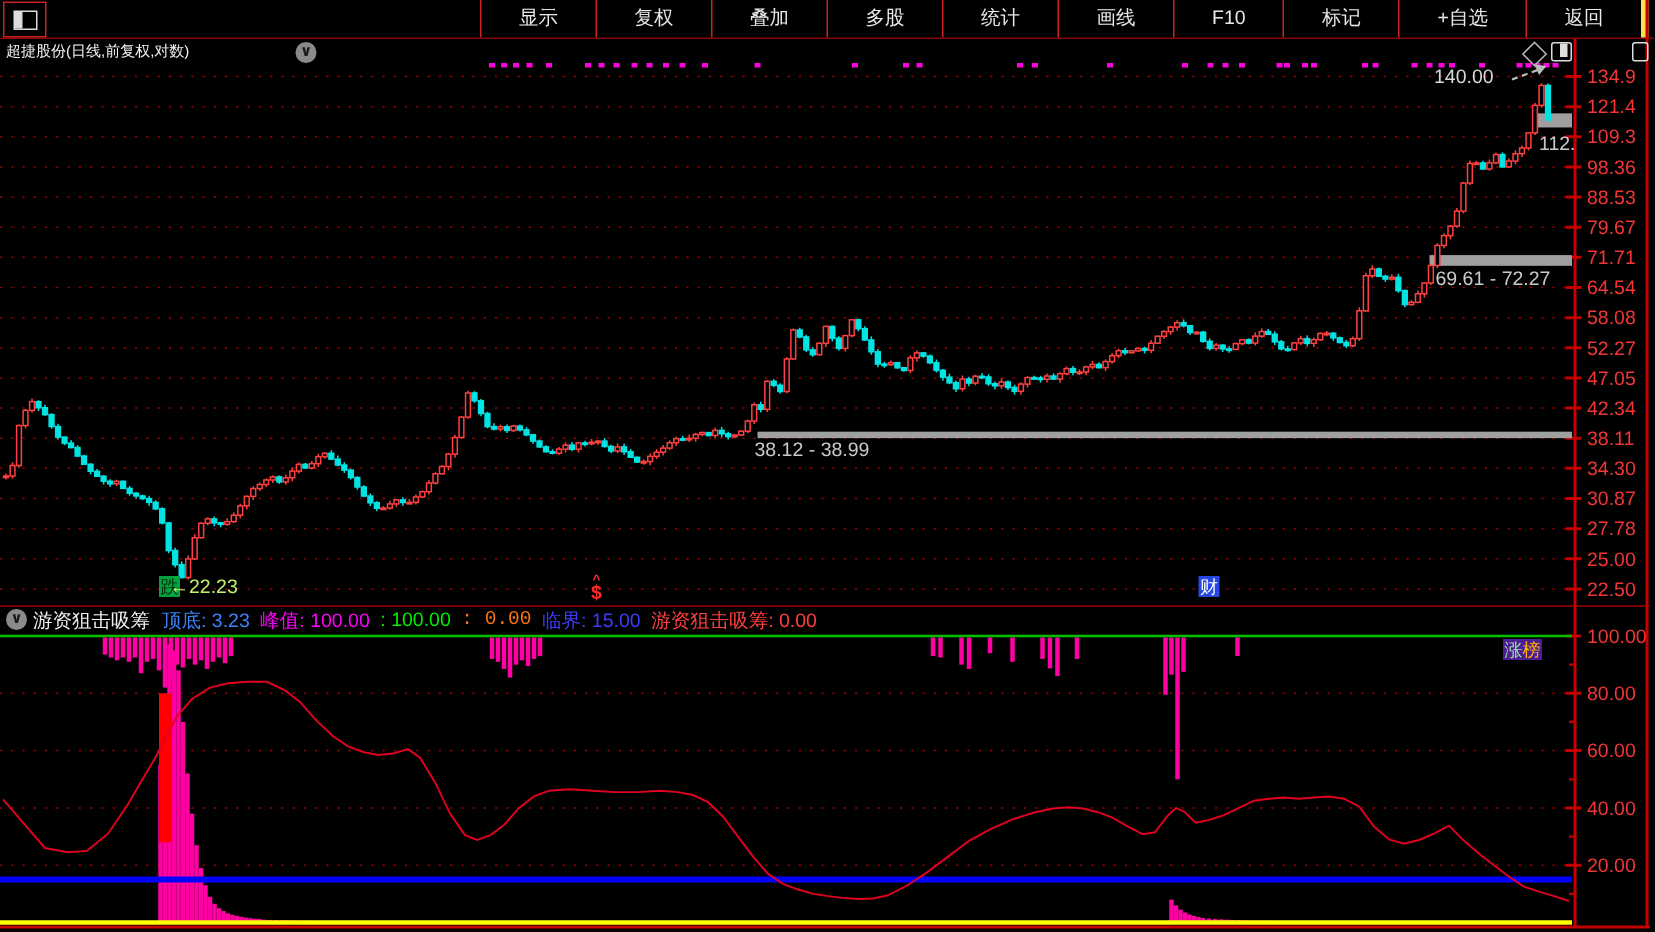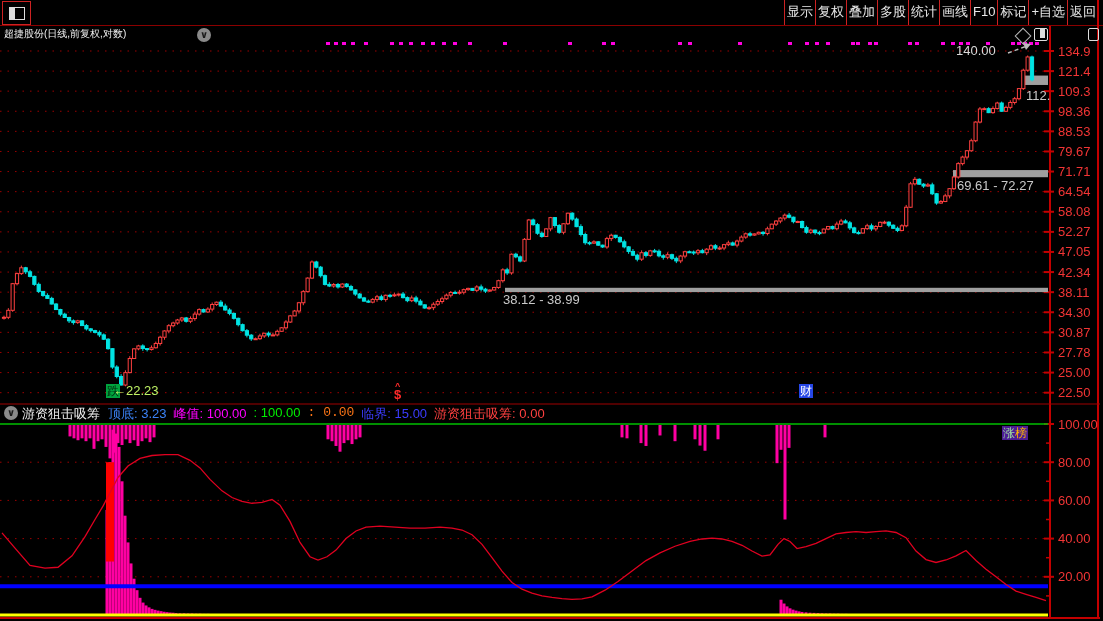--- a/index.html
+++ b/index.html
@@ -5,22 +5,22 @@
   html,body{margin:0;padding:0;background:#000;}
   #screen{position:relative;width:1103px;height:621px;background:#000;overflow:hidden;
           font-family:"Liberation Sans","DejaVu Sans",sans-serif;}
   .abs{position:absolute;}
   
   #menubar{position:absolute;left:0;top:0;width:1103px;height:25px;border-bottom:1px solid #8b0000;background:#000;}
   #menu-left{position:absolute;left:33px;top:0;height:25px;display:flex;align-items:center;}
   .mi{color:#e8e8e8;font-size:13px;padding:0 6px;cursor:default;white-space:nowrap;}
   .mi.active{color:#00e5ff;}
   #menu-right{position:absolute;right:4px;top:0;height:25px;display:flex;}
-  .mr{color:#e8e8e8;font-size:13px;padding:0 2px;line-height:24px;border-left:1px solid #c22;white-space:nowrap;}
-  .mr:last-child{border-right:1px solid #fde047;}
+  .mr{color:#e8e8e8;font-size:13px;padding:0 25px;line-height:24px;border-left:1px solid #c22;white-space:nowrap;}
+  .mr:last-child{border-right:5px solid #fde047;}
   #win-btn{position:absolute;left:2px;top:1px;width:27px;height:22px;border:1px solid #c22;display:flex;align-items:center;justify-content:center;}
   .halfbox{width:14px;height:11px;border:1px solid #ddd;position:relative;}
   .halfbox::after{content:"";position:absolute;left:0;top:0;width:5px;height:100%;background:#ddd;}
   .halfbox.right::after{left:auto;right:0;}
   
   #title{position:absolute;left:4px;top:27px;color:#f2f2f2;font-size:10px;}
   .chev{width:14px;height:14px;border-radius:50%;background:#8a8a8a;color:#1a1a1a;font-size:10px;line-height:13px;text-align:center;font-weight:bold;}
   
   .ann{position:absolute;color:#d8d8d8;font-size:13px;white-space:nowrap;z-index:5;}
   .zlabel{color:#c9c9c9;}

